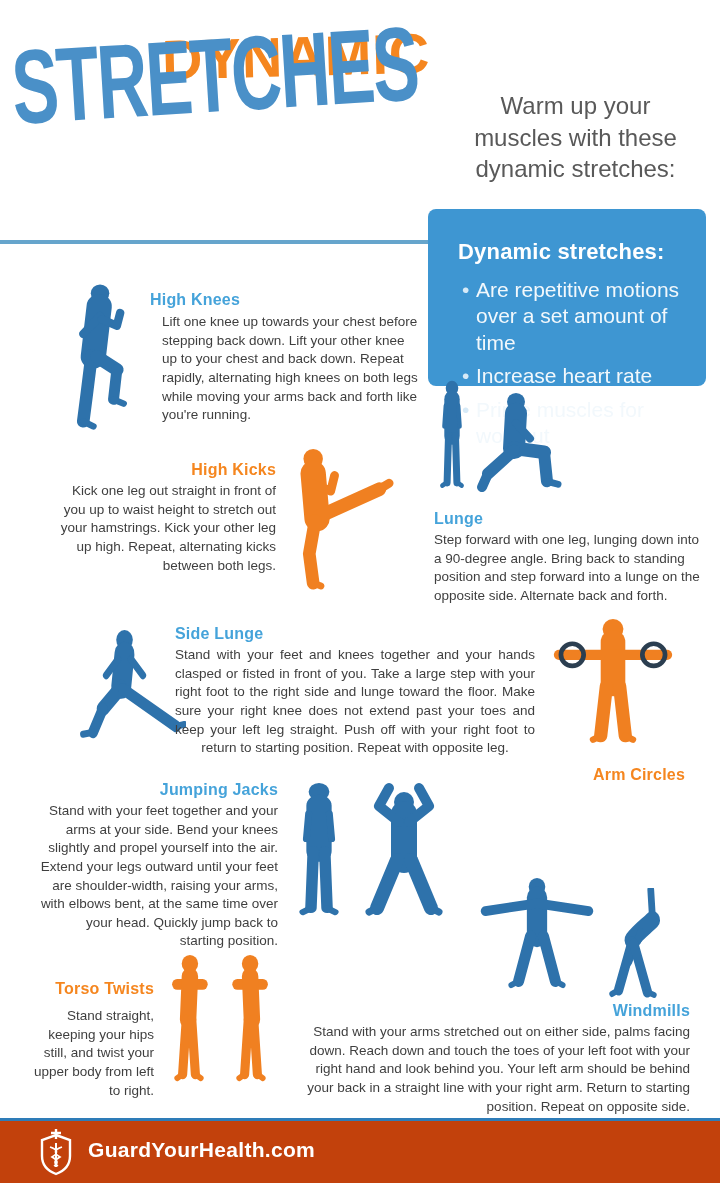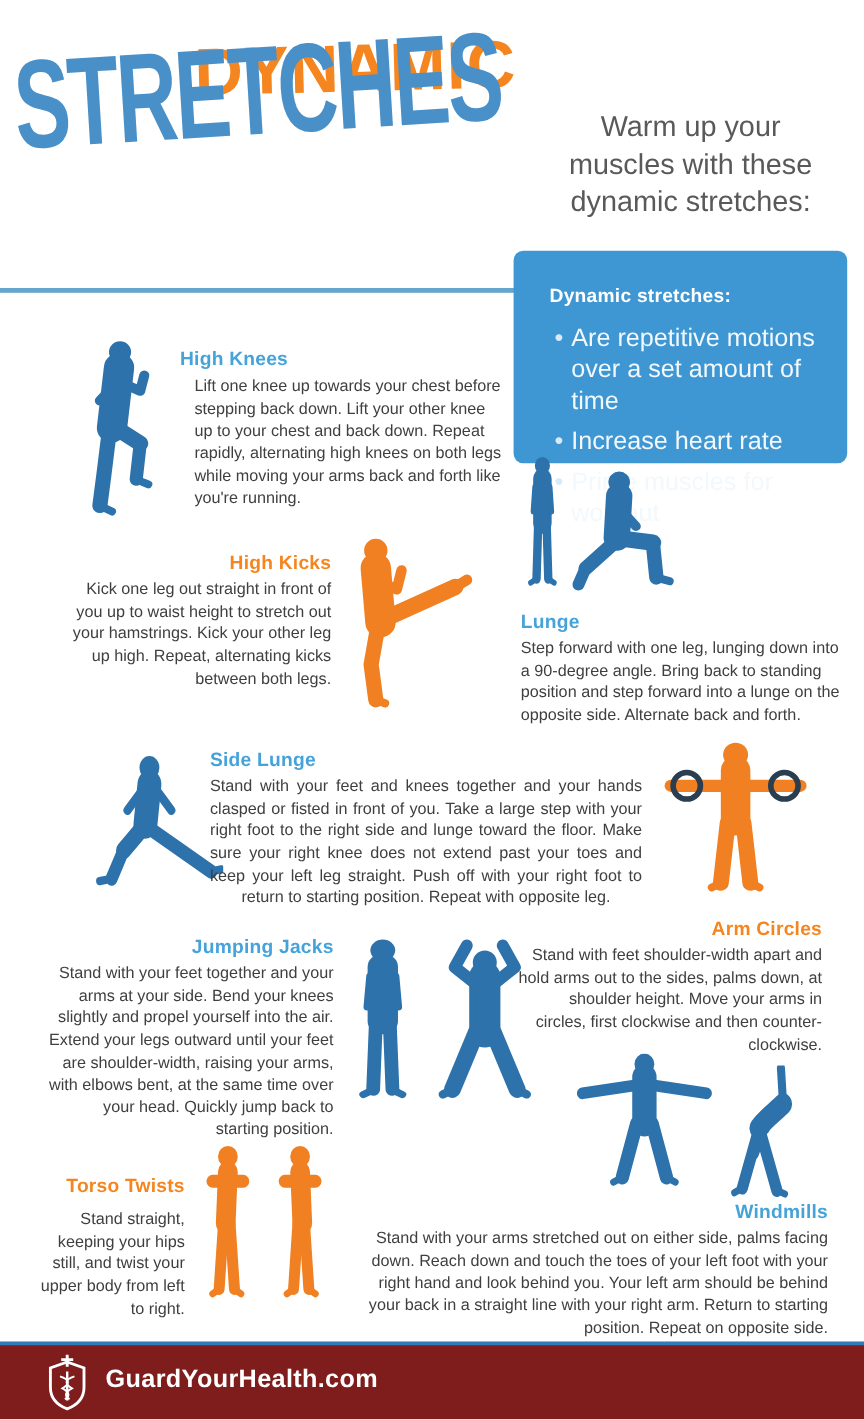--- a/index.html
+++ b/index.html
@@ -27,21 +27,21 @@
     left:468px;top:90px;width:215px;font-size:24px;line-height:1.32;
     color:#595959;font-weight:400;text-align:center;
   }
   .divider{left:0;top:240px;width:430px;height:4px;background:#66a5cc;}
   
   .info-box{
     left:428px;top:209px;width:278px;height:177px;background:#3e96d2;
     border-radius:8px;color:#ffffff;box-sizing:border-box;
     padding:30px 20px 0 30px;
   }
-  .info-box h2{margin:0 0 12px 0;font-size:16px;font-weight:700;letter-spacing:.2px;}
+  .info-box h2{margin:0 0 12px 0;font-size:22px;font-weight:700;letter-spacing:.2px;}
   .info-box ul{margin:0;padding:0 0 0 18px;list-style:none;}
   .info-box li{
     font-size:21px;line-height:1.26;margin-bottom:7px;color:#f2f8fc;
     position:relative;
   }
   .info-box li::before{
     content:"\2022";position:absolute;left:-14px;color:#d7eaf7;
   }
   
   .sec-title{font-size:16px;font-weight:700;letter-spacing:.2px;white-space:nowrap;}
@@ -52,21 +52,21 @@
   .ta-just{text-align:justify;text-align-last:center;}
   
   .fig svg{width:100%;height:100%;display:block;}
   .fig-blue .limb{stroke:#2e72ab;fill:none;stroke-linecap:round;stroke-linejoin:round;}
   .fig-blue .solid{fill:#2e72ab;}
   .fig-orange .limb{stroke:#f08021;fill:none;stroke-linecap:round;stroke-linejoin:round;}
   .fig-orange .solid{fill:#f08021;}
   .ring{stroke:#2b3e50;fill:none;}
   
   .footer{
-    left:0;top:1118px;width:720px;height:65px;background:#7f1d1d;
+    left:0;top:1118px;width:720px;height:65px;background:#c2410c;
     box-shadow:inset 0 3px 0 #2e7cb8;
   }
   .footer-logo{position:absolute;left:36px;top:10px;width:40px;height:47px;}
   .footer-site{
     position:absolute;left:88px;top:20px;font-size:21px;font-weight:700;
     color:#ffffff;letter-spacing:.3px;
   }
 </style>
 </head>
 <body>
@@ -167,21 +167,20 @@
       <path class="limb" d="M18,40 L132,40" stroke-width="11"></path>
       <circle class="ring" cx="32" cy="40" r="12" stroke-width="5"></circle>
       <circle class="ring" cx="118" cy="40" r="12" stroke-width="5"></circle>
       <path class="limb" d="M68,74 L62,128" stroke-width="14"></path>
       <path class="limb" d="M82,74 L88,128" stroke-width="14"></path>
       <path class="limb" d="M62,128 L54,132" stroke-width="7"></path>
       <path class="limb" d="M88,128 L96,132" stroke-width="7"></path>
     </svg>
   </div>
   <div class="abs sec-title t-orange ta-right" style="left:430px;top:766px;width:255px;">Arm Circles</div>
-  <div class="abs body-text ta-right" style="left:430px;top:787px;width:255px;">Stand with feet shoulder-width apart and hold arms out to the sides, palms down, at shoulder height. Move your arms in circles, first clockwise and then counter-clockwise.</div>
 
   <div class="abs sec-title t-blue ta-right" style="left:40px;top:781px;width:238px;">Jumping Jacks</div>
   <div class="abs body-text ta-right" style="left:40px;top:802px;width:238px;">Stand with your feet together and your arms at your side. Bend your knees slightly and propel yourself into the air. Extend your legs outward until your feet are shoulder-width, raising your arms, with elbows bent, at the same time over your head. Quickly jump back to starting position.</div>
   <div class="abs fig fig-blue" style="left:296px;top:782px;width:46px;height:138px;">
     <svg viewBox="0 0 40 140" preserveAspectRatio="none">
       <circle class="solid" cx="20" cy="10" r="9"></circle>
       <path class="limb" d="M20,24 L20,70" stroke-width="22"></path>
       <path class="limb" d="M11,32 L9,58" stroke-width="6"></path>
       <path class="limb" d="M29,32 L31,58" stroke-width="6"></path>
       <path class="limb" d="M15,70 L13,128" stroke-width="10"></path>

